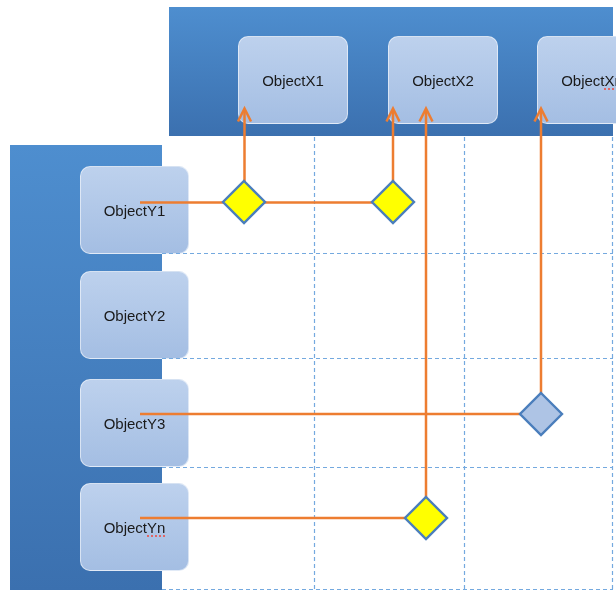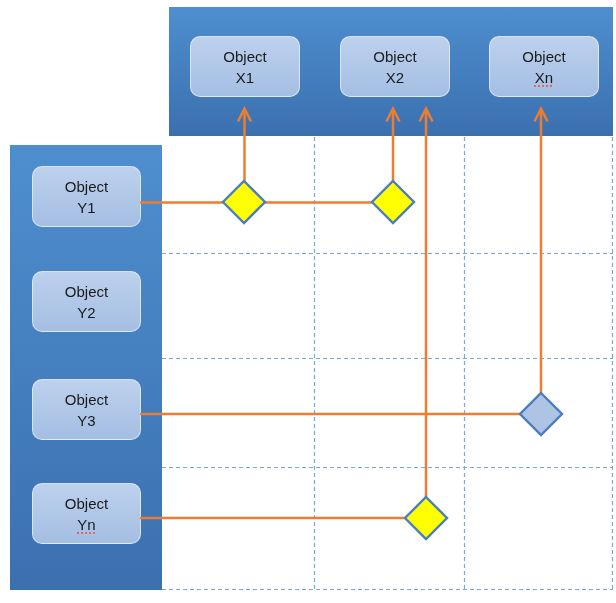--- a/index.html
+++ b/index.html
@@ -13,33 +13,34 @@
   }
   .band {
     position: absolute;
     background: linear-gradient(180deg, var(--band-gradient-top), var(--band-gradient-bottom));
   }
   .band-top  { left: 169px; top: 7px;   width: 444px; height: 129px; }
   .band-left { left: 10px;  top: 145px; width: 152px; height: 445px; }
   .obj-box {
     position: absolute;
     width: 110px;
-    height: 61px;
+    height: 88px;
     box-sizing: border-box;
     border-radius: 10px;
     border: 1px solid rgba(255,255,255,0.55);
     background: linear-gradient(180deg, var(--box-gradient-top), var(--box-gradient-bottom));
     display: flex;
-    flex-direction: column;
+    flex-direction: row;
     align-items: center;
     justify-content: center;
     color: var(--box-text);
     font-size: 15px;
     line-height: 21px;
     text-align: center;
+    margin-left: 48px;
   }
   .misspelled {
     text-decoration: underline dotted var(--spellcheck-red);
     text-decoration-thickness: 2px;
     text-underline-offset: 3px;
   }
   svg.layer {
     position: absolute;
     left: 0; top: 0;
     pointer-events: none;

